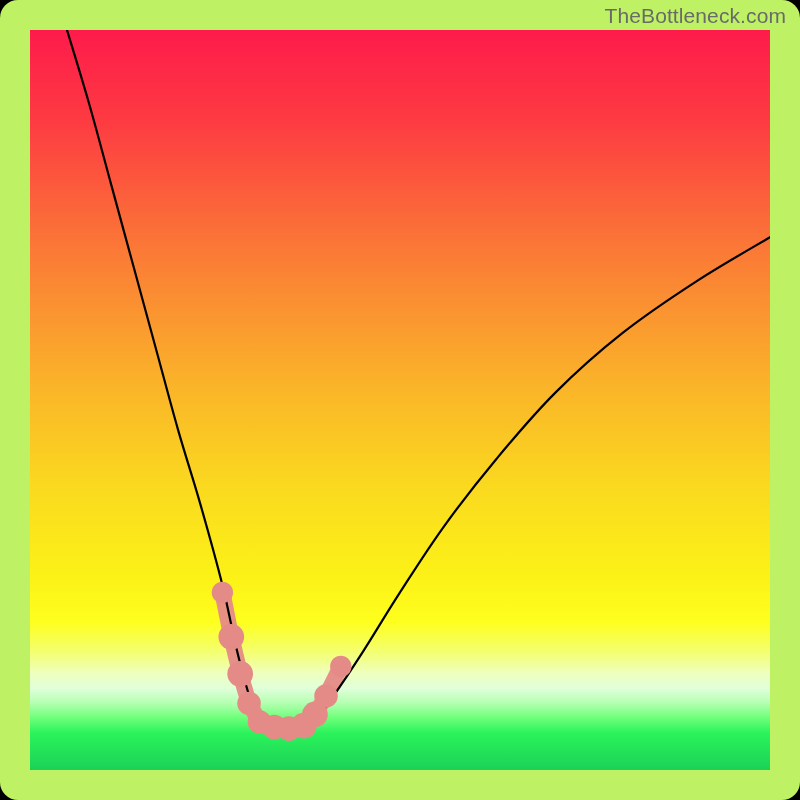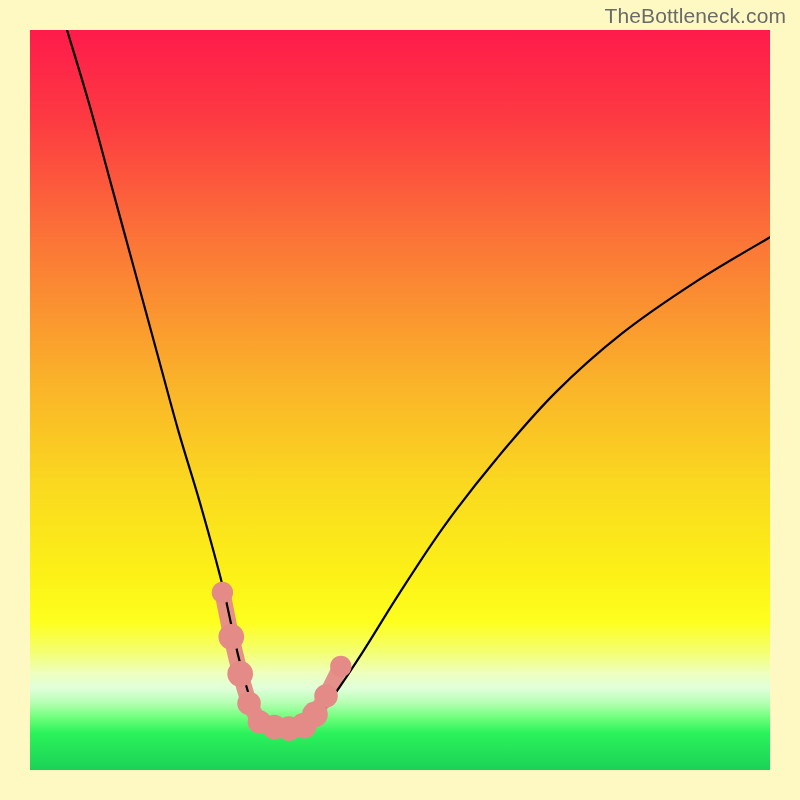--- a/index.html
+++ b/index.html
@@ -10,21 +10,22 @@
     background: #000;
     overflow: hidden;
     font-family: Arial, Helvetica, sans-serif;
   }
   .frame {
     position: absolute;
     left: 0;
     top: 0;
     width: 800px;
     height: 800px;
-    background: #fef9c3;
+    background: #bef264;
+    border-radius: 18px;
   }
   .plot {
     position: absolute;
     left: 30px;
     top: 30px;
     width: 740px;
     height: 740px;
     overflow: hidden;
   }
   .gradient {

